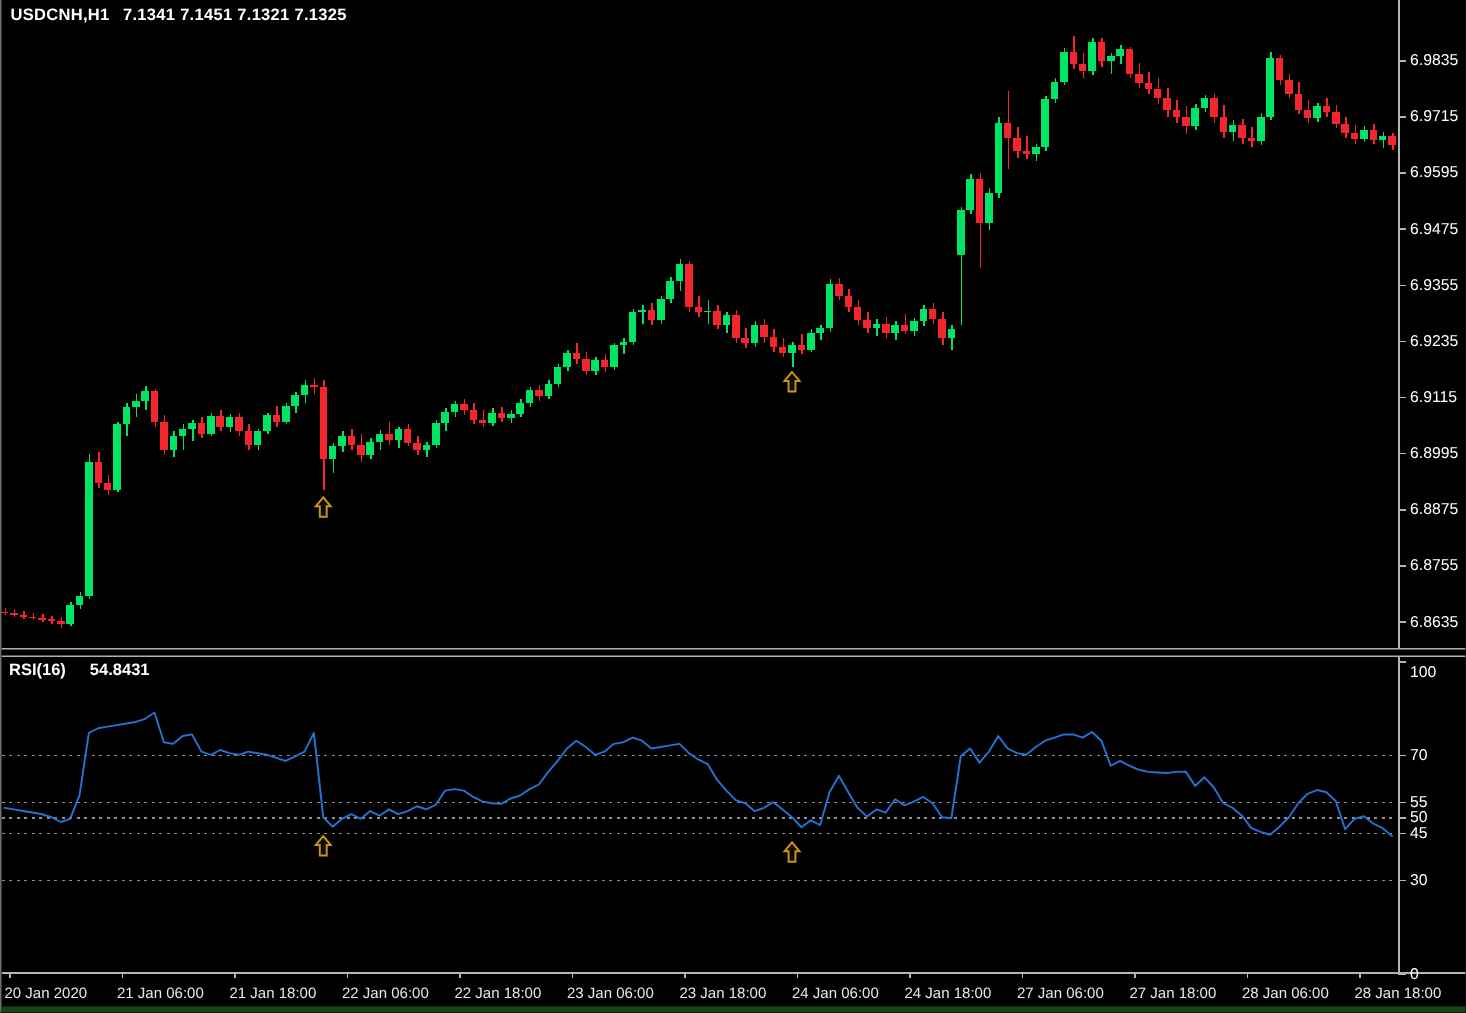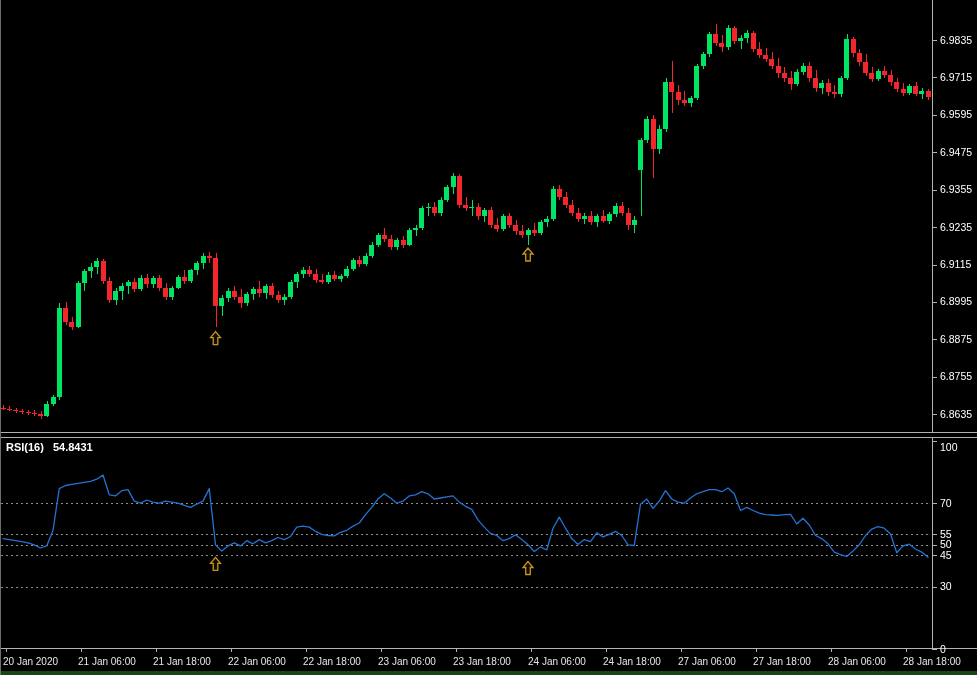--- a/index.html
+++ b/index.html
@@ -12,35 +12,38 @@
   svg text{font-family:"Liberation Sans",sans-serif;}
   .chart-title{
     position:absolute;left:6px;top:4px;color:#fff;font-size:11px;font-weight:700;
     letter-spacing:.2px;white-space:nowrap;z-index:5;
   }
   .chart-title .ohlc{margin-left:9px;}
   .rsi-title{
     position:absolute;left:5px;top:441px;color:#fff;font-size:11px;font-weight:700;
     white-space:nowrap;z-index:5;
   }
-  .rsi-title .val{margin-left:9px;}
+  .rsi-title .val{margin-left:16px;}
   .panel-separator{
     position:absolute;left:0;top:432px;width:977px;height:6px;background:#000;
     border-top:1px solid #b0b0b0;border-bottom:1px solid #b0b0b0;
     box-sizing:border-box;cursor:ns-resize;z-index:4;
   }
   .price-axis-hit{position:absolute;left:931px;top:0;width:46px;height:648px;cursor:ns-resize;z-index:3;}
   .time-axis-hit{position:absolute;left:0;top:648px;width:931px;height:24px;cursor:ew-resize;z-index:3;}
   .bottom-strip{position:absolute;left:0;top:671px;width:977px;height:4px;background:#164516;z-index:5;}
 </style>
 </head>
 <body>
 
 <div class="window">
 
+  <div class="chart-title">
+    <span>USDCNH,H1</span><span class="ohlc">7.1341 7.1451 7.1321 7.1325</span>
+  </div>
 
   <div class="rsi-title">
     <span>RSI(16)</span><span class="val">54.8431</span>
   </div>
 
   <svg id="cv" width="977" height="675" viewBox="0 0 977 675">
       <g shape-rendering="crispEdges">
         <line x1="931.5" y1="0" x2="931.5" y2="648" stroke="#B4B4B4" stroke-width="1"></line>
         <line x1="931" y1="40.5" x2="936" y2="40.5" stroke="#B4B4B4"></line>
         <text x="939" y="43.5" fill="#FFFFFF" font-size="10.5">6.9835</text>

